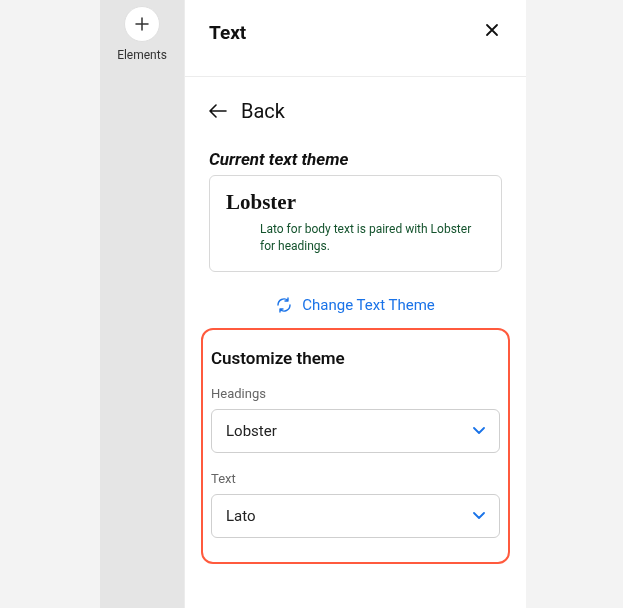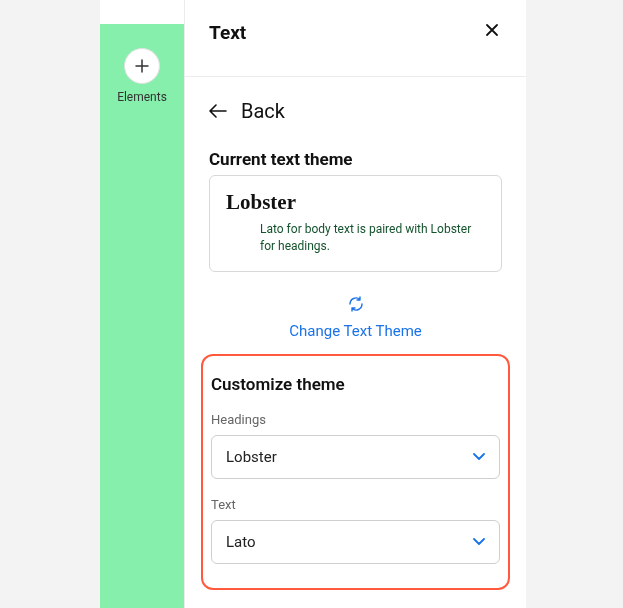--- a/index.html
+++ b/index.html
@@ -12,27 +12,25 @@
     }
     .container {
       display: flex;
       background: #fff;
       margin-left: 100px;
       height: 608px;
       width: 426px;
     }
     .sidebar {
       width: 84px;
-      background: #86efac;
-      padding-top: 18px;
+      background: #e5e5e5;
       display: flex;
       flex-direction: column;
       align-items: center;
       gap: 4px;
-      margin-top: 24px;
     }
     .nav-item {
       display: flex;
       flex-direction: column;
       align-items: center;
       gap: 6px;
       padding: 6px 0 10px 0;
       cursor: pointer;
       width: 100%;
     }
@@ -92,20 +90,21 @@
     }
     .back-text {
       font-size: 20px;
       color: #111;
     }
     .section-title {
       font-size: 17px;
       font-weight: 700;
       color: #111;
       margin-bottom: 6px;
+      font-style: italic;
     }
     .section-desc {
       font-size: 14px;
       color: #555;
       line-height: 1.4;
       margin-bottom: 16px;
     }
     .theme-card {
       border: 1px solid #d8d8d8;
       border-radius: 6px;
@@ -127,21 +126,20 @@
     }
     .change-theme {
       display: flex;
       align-items: center;
       justify-content: center;
       gap: 10px;
       color: #1a73e8;
       font-size: 15px;
       cursor: pointer;
       padding: 8px 0 14px 0;
-      flex-direction: column;
     }
     .highlight-box {
       border: 2px solid #ff5a3d;
       border-radius: 12px;
       margin: 0 -8px;
       padding: 18px 8px 24px 8px;
     }
     .customize-title {
       font-size: 17px;
       font-weight: 600;

